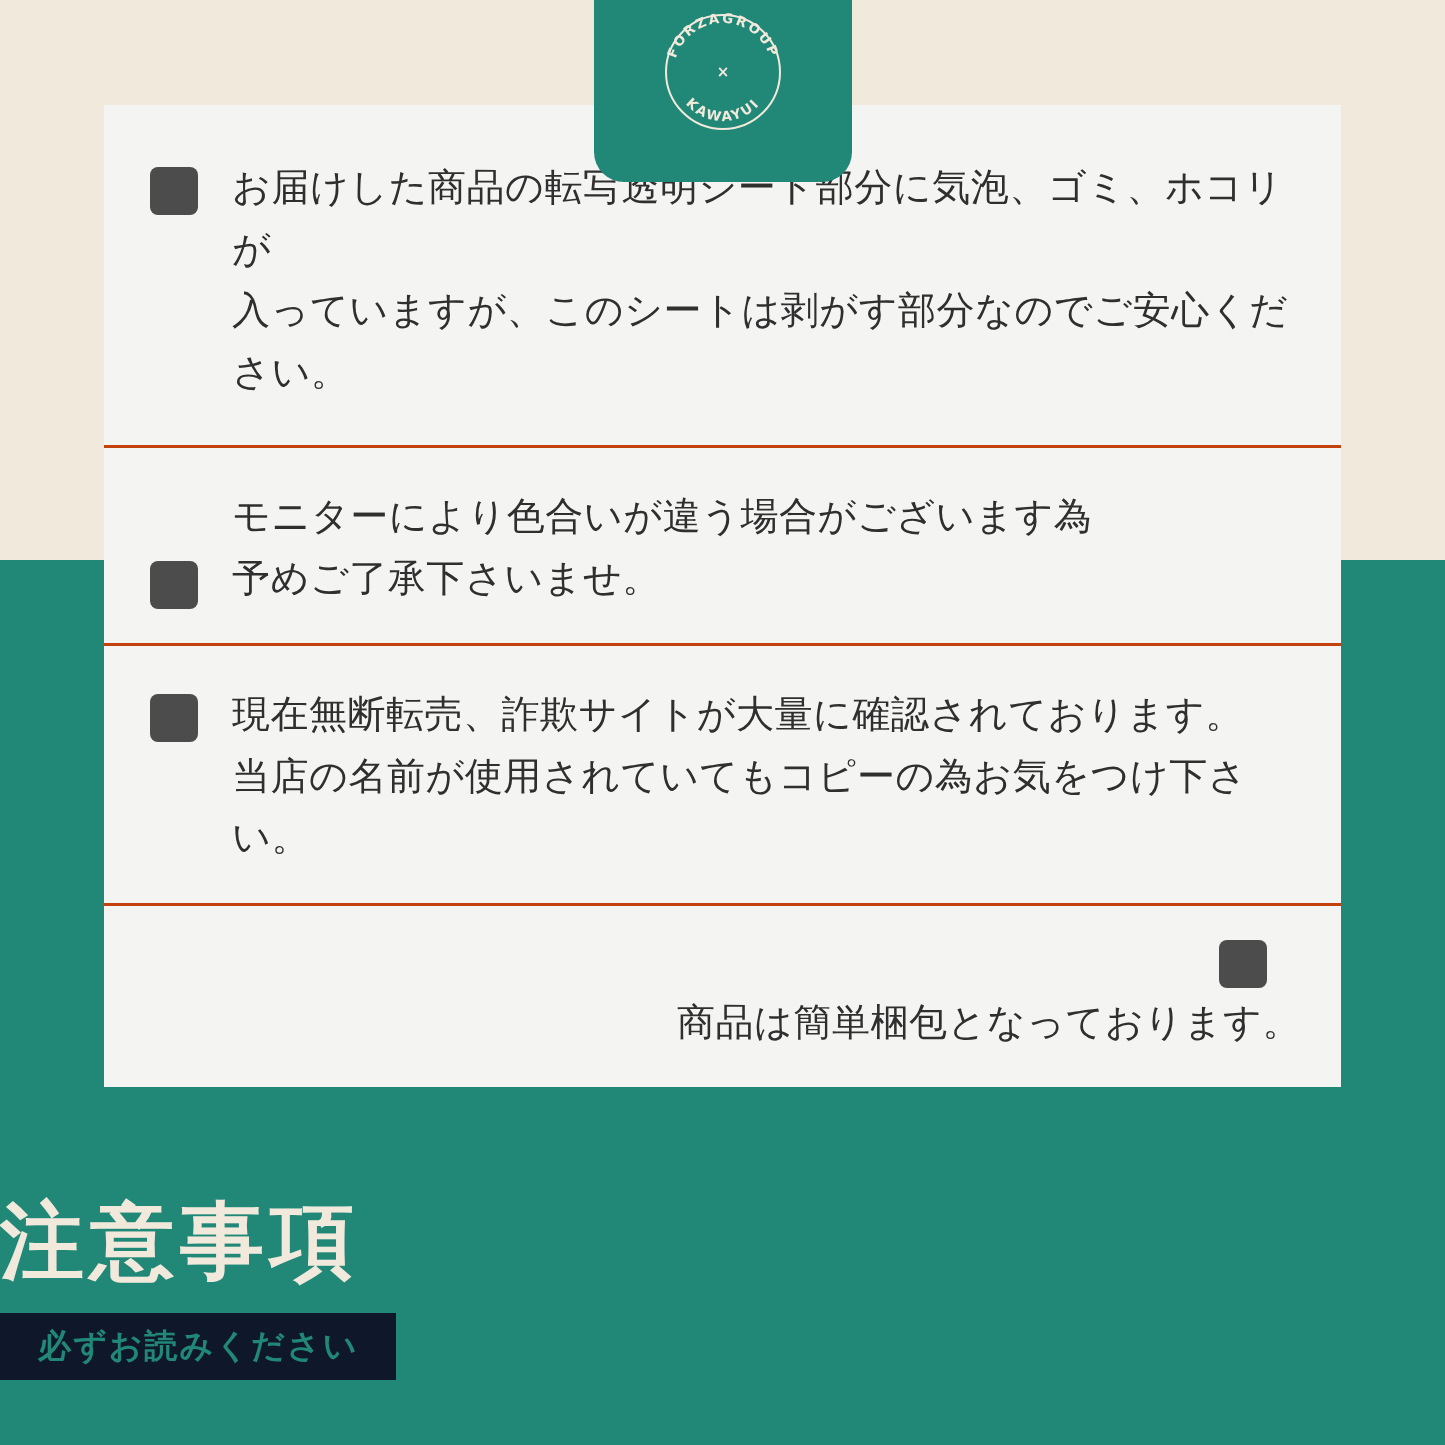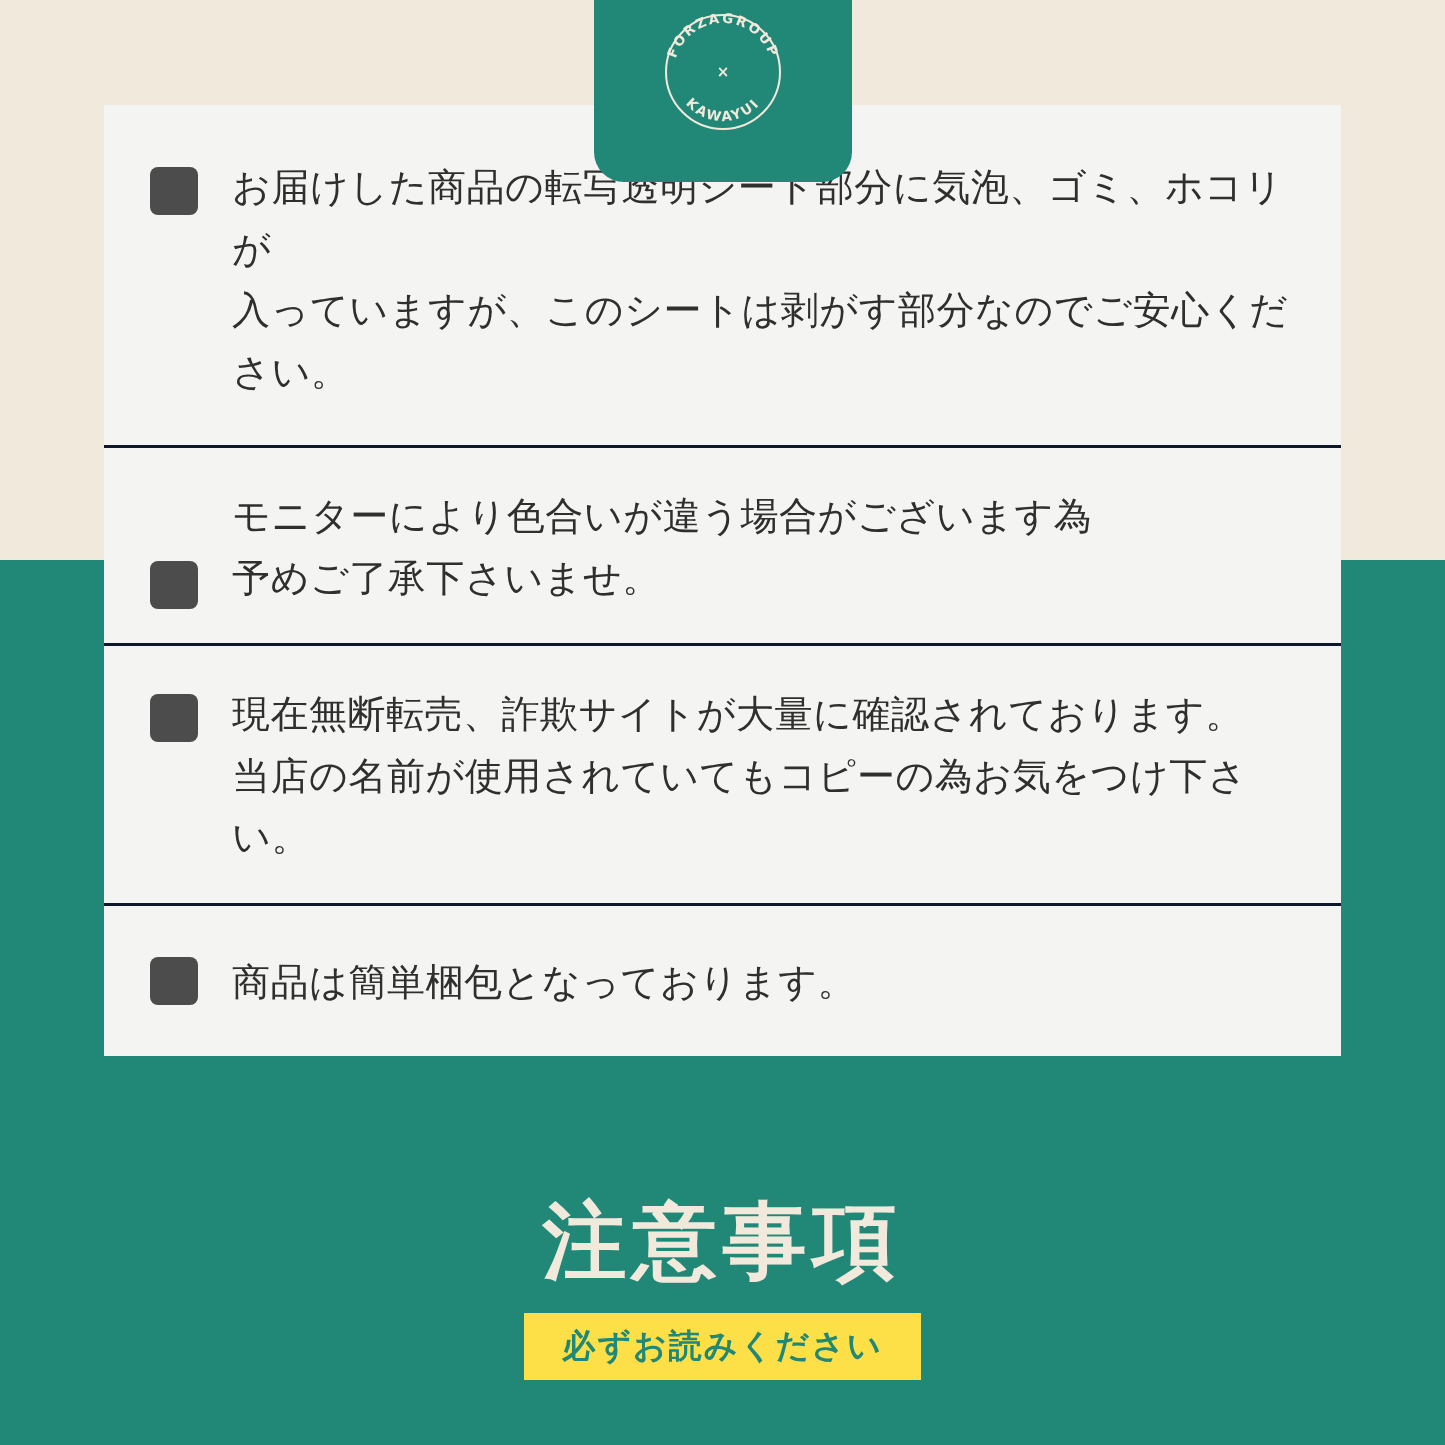--- a/index.html
+++ b/index.html
@@ -80,27 +80,28 @@
     width: 1237px;
     background: #f4f4f2;
     z-index: 3;
   }
 
   .note-row {
     display: flex;
     align-items: flex-start;
     padding: 34px 40px 34px 46px;
     box-sizing: border-box;
-    border-bottom: 3px solid #0f172a;
+    border-bottom: 3px solid #c2410c;
     min-height: 172px;
   }
   .note-row.last {
     border-bottom: none;
     min-height: 150px;
-    align-items: center;
+    align-items: flex-end;
+    flex-direction: column;
   }
   .note-row .bullet {
     flex: 0 0 auto;
     width: 48px;
     height: 48px;
     background: #4c4c4c;
     border-radius: 8px;
     margin-top: 14px;
     margin-right: 34px;
   }
@@ -122,35 +123,35 @@
   #row-1 { min-height: 175px; }
   #row-2 { min-height: 175px; align-items: flex-end; }
   #row-3 { min-height: 180px; }
 
   
   #footer {
     position: absolute;
     left: 0;
     top: 1195px;
     width: 1445px;
-    text-align: center;
+    text-align: left;
     z-index: 4;
   }
   #footer-title {
     font-size: 84px;
     font-weight: 700;
     color: #f0e9dc;
     letter-spacing: 6px;
     line-height: 1.1;
     margin: 0;
   }
   #footer-tag {
     display: inline-block;
     margin-top: 26px;
-    background: #fde047;
+    background: #0f172a;
     color: #218776;
     font-size: 33px;
     font-weight: 700;
     letter-spacing: 2px;
     padding: 16px 38px 18px;
     line-height: 1;
   }
 </style>
 </head>
 <body>

